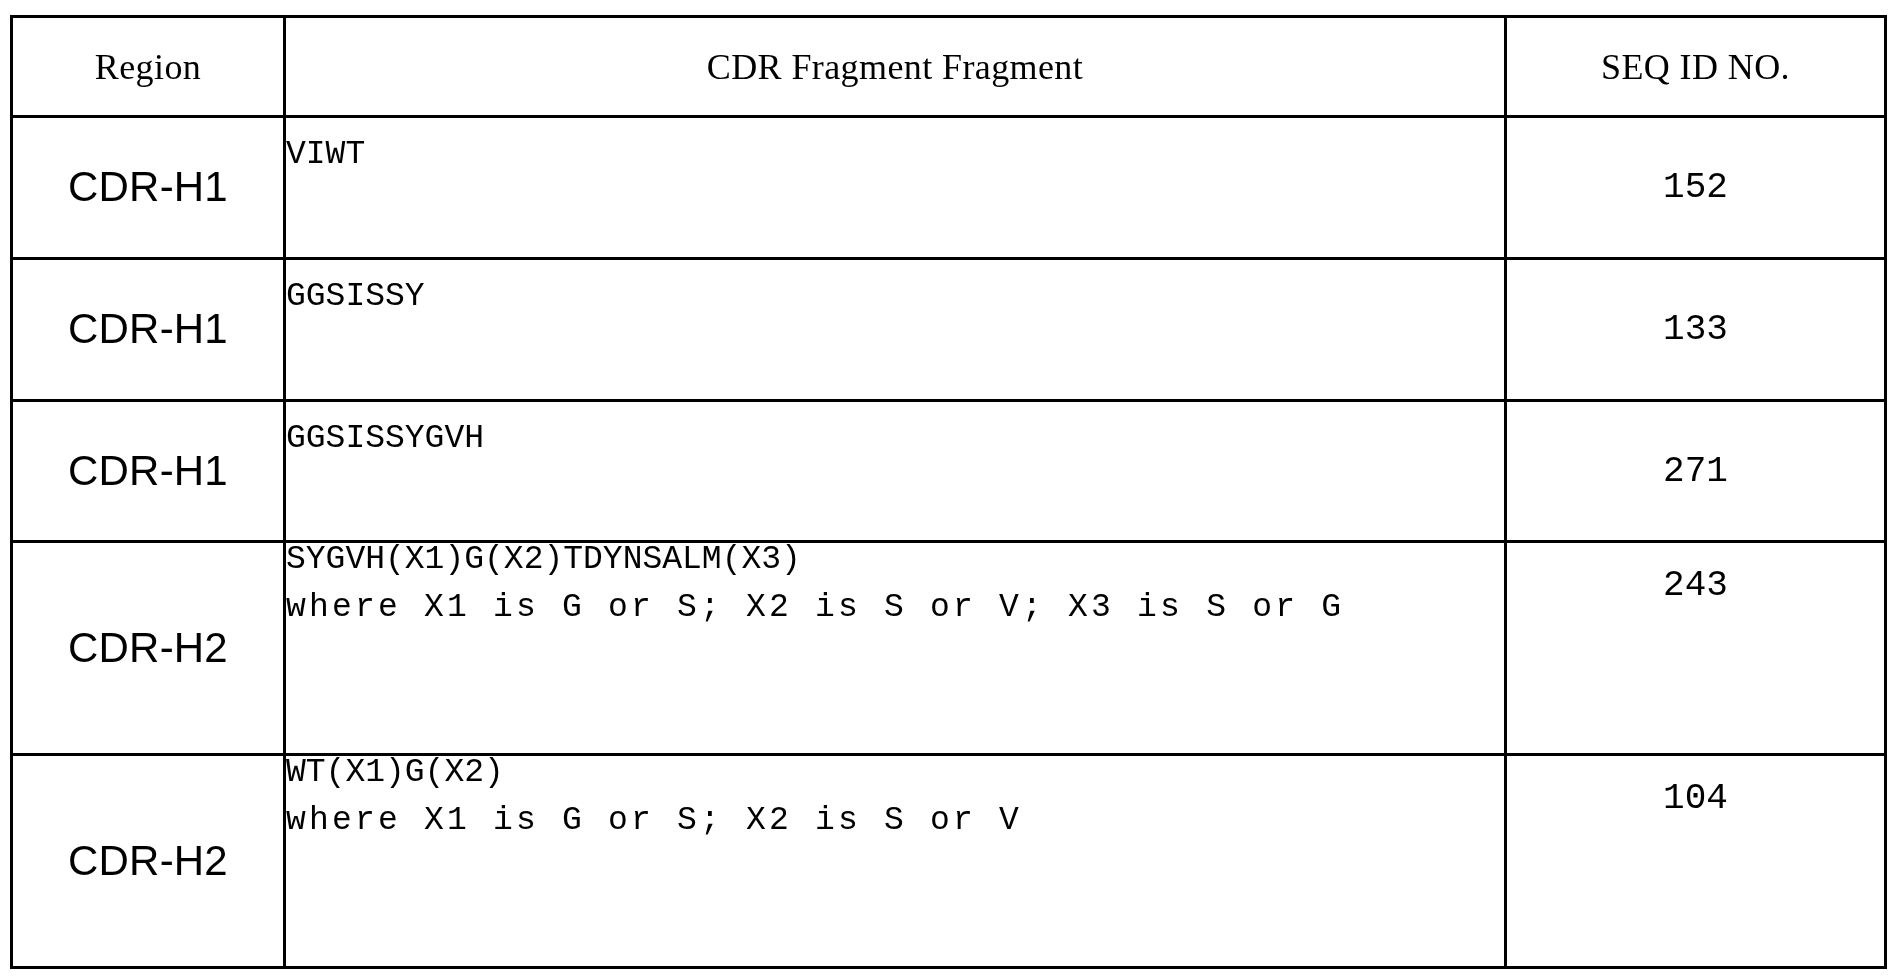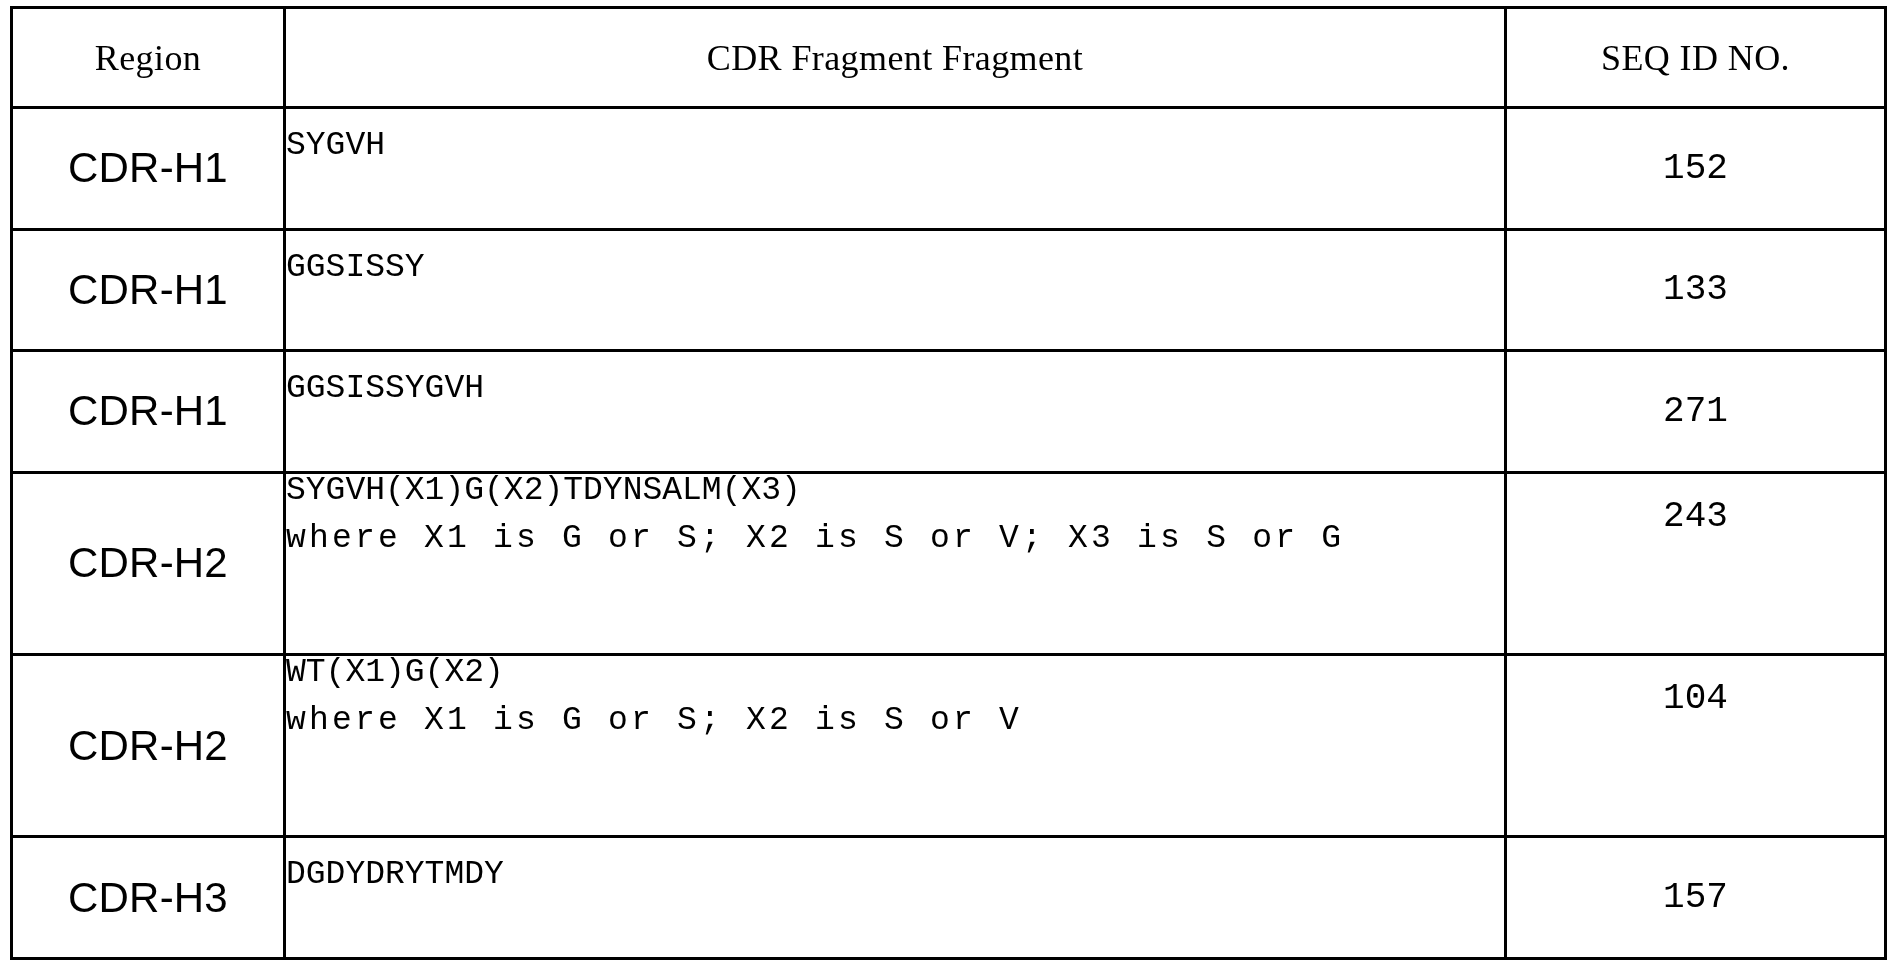--- a/index.html
+++ b/index.html
@@ -11,21 +11,21 @@
     width: 1898px;
     height: 979px;
     overflow: hidden;
     font-family: "Liberation Serif", "DejaVu Serif", serif;
     color: #000000;
   }
 
   #sequence-table-wrap {
     position: absolute;
     left: 10px;
-    top: 6px;
+    top: 15px;
     width: 1590px;
     height: 954px;
   }
 
   table.seq-table {
     border-collapse: collapse;
     table-layout: fixed;
     width: 1874px;
     height: 954px;
     background: #ffffff;
@@ -123,21 +123,21 @@
         <th>CDR Fragment Fragment</th>
         <th>SEQ ID NO.</th>
       </tr>
     </thead>
 
     <tbody id="table-body">
 
     <tr class="data-row">
           <td class="region-cell">CDR-H1</td>
           <td class="fragment-cell single">
-            <span class="frag-line">SYGVH</span>
+            <span class="frag-line">VIWT</span>
           </td>
           <td class="seqid-cell">152</td>
         </tr>
         <tr class="data-row">
           <td class="region-cell">CDR-H1</td>
           <td class="fragment-cell single">
             <span class="frag-line">GGSISSY</span>
           </td>
           <td class="seqid-cell">133</td>
         </tr>
@@ -157,22 +157,15 @@
           <td class="seqid-cell top-align">243</td>
         </tr>
         <tr class="data-row">
           <td class="region-cell">CDR-H2</td>
           <td class="fragment-cell">
             <span class="frag-line">WT(X1)G(X2)</span>
             <span class="frag-line qualifier">where X1 is G or S; X2 is S or V</span>
           </td>
           <td class="seqid-cell top-align">104</td>
         </tr>
-        <tr class="data-row">
-          <td class="region-cell">CDR-H3</td>
-          <td class="fragment-cell single">
-            <span class="frag-line">DGDYDRYTMDY</span>
-          </td>
-          <td class="seqid-cell">157</td>
-        </tr>
       </tbody>
   </table>
 </div>
 
 </body></html>

